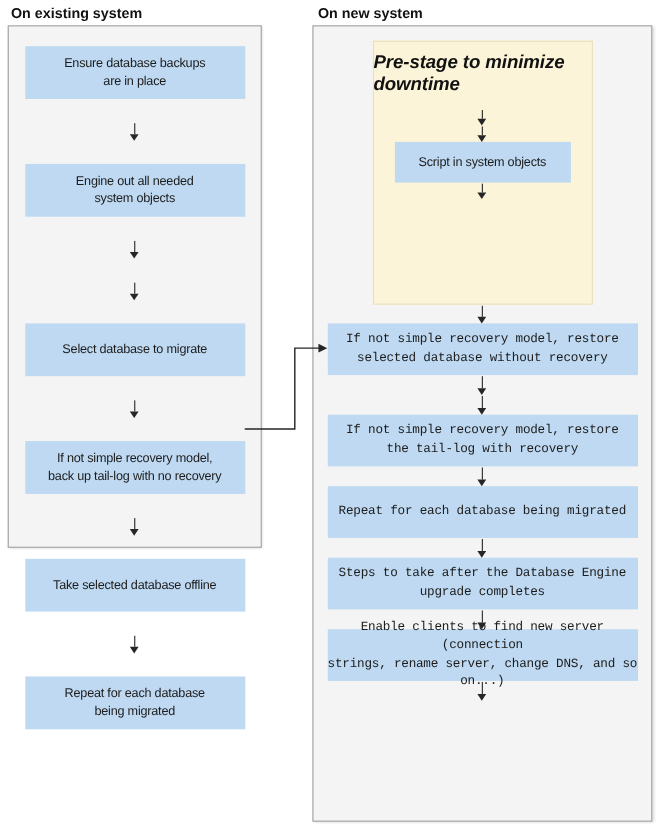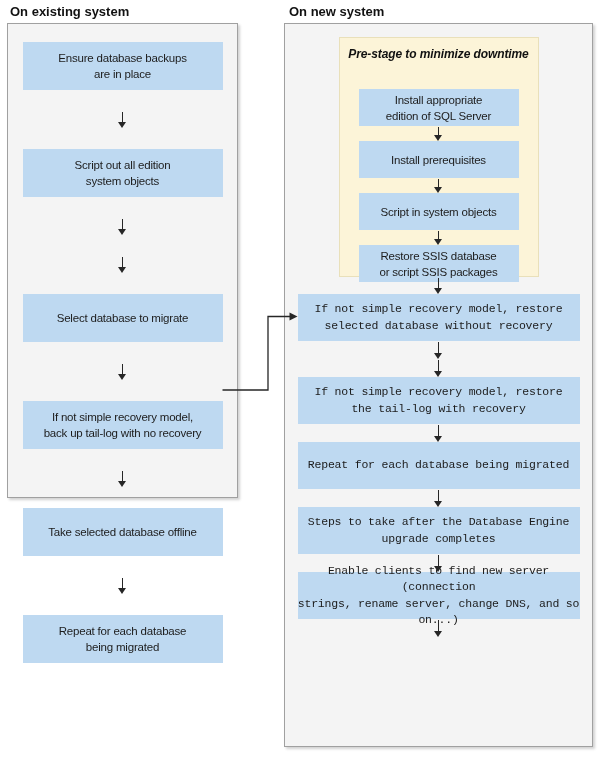--- a/index.html
+++ b/index.html
@@ -28,21 +28,21 @@
   .box{background:var(--box-fill);display:flex;align-items:center;justify-content:center;
        text-align:center;white-space:pre-line;font-size:11.5px;line-height:16.5px;
        letter-spacing:-0.2px;color:var(--text);box-sizing:border-box;flex:0 0 auto;}
   .box-left{width:200px;height:48px;}
   .box-big{width:282px;height:47px;font-family:Liberation Mono, monospace;}
   .box-small{width:160px;height:37px;line-height:16px;}
 
   .prestage{width:200px;height:240px;background:var(--prestage-fill);
             border:1px solid var(--prestage-border);box-sizing:border-box;
             display:flex;flex-direction:column;align-items:center;flex:0 0 auto;}
-  .prestage-title{margin:9px 0 28px 0;font-size:12px;font-weight:bold;font-style:italic;
+  .prestage-title{margin:9px 0 12px 0;font-size:17px;font-weight:bold;font-style:italic;
                   letter-spacing:-0.1px;color:#111;}
 
   .arrow{position:relative;width:9px;flex:0 0 auto;}
   .arrow-15{height:15px;}
   .arrow-17{height:17px;}
   .arrow-18{height:18px;}
   .arrow::before{content:"";position:absolute;left:50%;margin-left:-0.75px;top:1px;bottom:6px;
                  width:1.5px;background:var(--arrow);}
   .arrow::after{content:"";position:absolute;left:50%;margin-left:-4.5px;bottom:0;width:0;height:0;
                 border-left:4.5px solid transparent;border-right:4.5px solid transparent;
@@ -55,47 +55,42 @@
 
 <div class="page">
 
   <div class="col-title" id="title-left">On existing system</div>
   <div class="col-title" id="title-right">On new system</div>
 
   <div class="panel" id="panel-left">
     <div class="box box-left">Ensure database backups
 are in place</div>
     <span class="arrow arrow-17"></span>
-    <div class="box box-left">Script out all edition
+    <div class="box box-left">Engine out all needed
 system objects</div>
     <span class="arrow arrow-17"></span>
     <span class="arrow arrow-17"></span>
     <div class="box box-left">Select database to migrate</div>
     <span class="arrow arrow-17"></span>
     <div class="box box-left">If not simple recovery model,
 back up tail-log with no recovery</div>
     <span class="arrow arrow-17"></span>
     <div class="box box-left">Take selected database offline</div>
     <span class="arrow arrow-17"></span>
     <div class="box box-left">Repeat for each database
 being migrated</div>
   </div>
 
   <div class="panel" id="panel-right">
     <div class="prestage">
       <div class="prestage-title">Pre-stage to minimize downtime</div>
-      <div class="box box-small">Install appropriate
-edition of SQL Server</div>
       <span class="arrow arrow-15"></span>
-      <div class="box box-small">Install prerequisites</div>
       <span class="arrow arrow-15"></span>
       <div class="box box-small">Script in system objects</div>
       <span class="arrow arrow-15"></span>
-      <div class="box box-small">Restore SSIS database
-or script SSIS packages</div>
     </div>
     <span class="arrow arrow-17"></span>
     <div class="box box-big">If not simple recovery model, restore
 selected database without recovery</div>
     <span class="arrow arrow-18"></span>
     <span class="arrow arrow-18"></span>
     <div class="box box-big">If not simple recovery model, restore
 the tail-log with recovery</div>
     <span class="arrow arrow-18"></span>
     <div class="box box-big">Repeat for each database being migrated</div>

